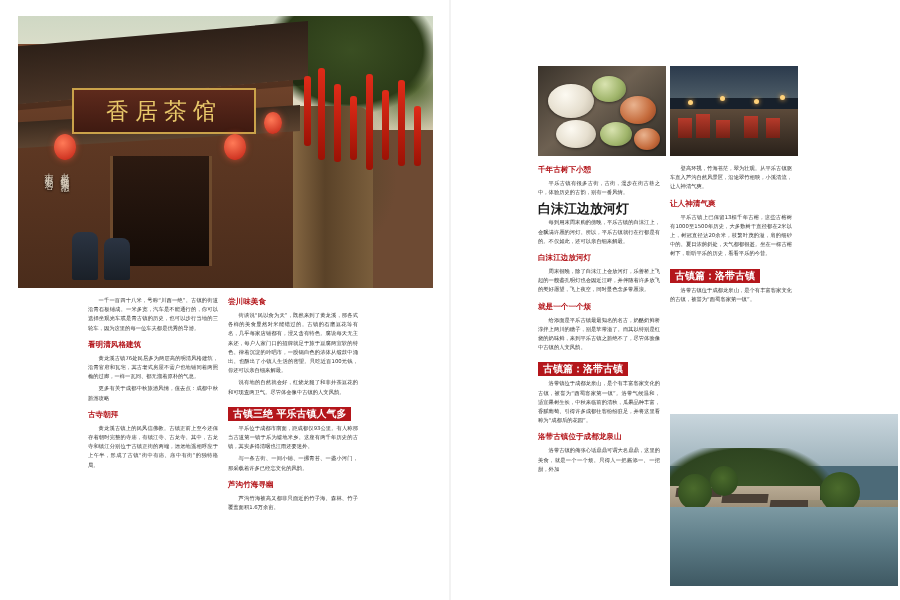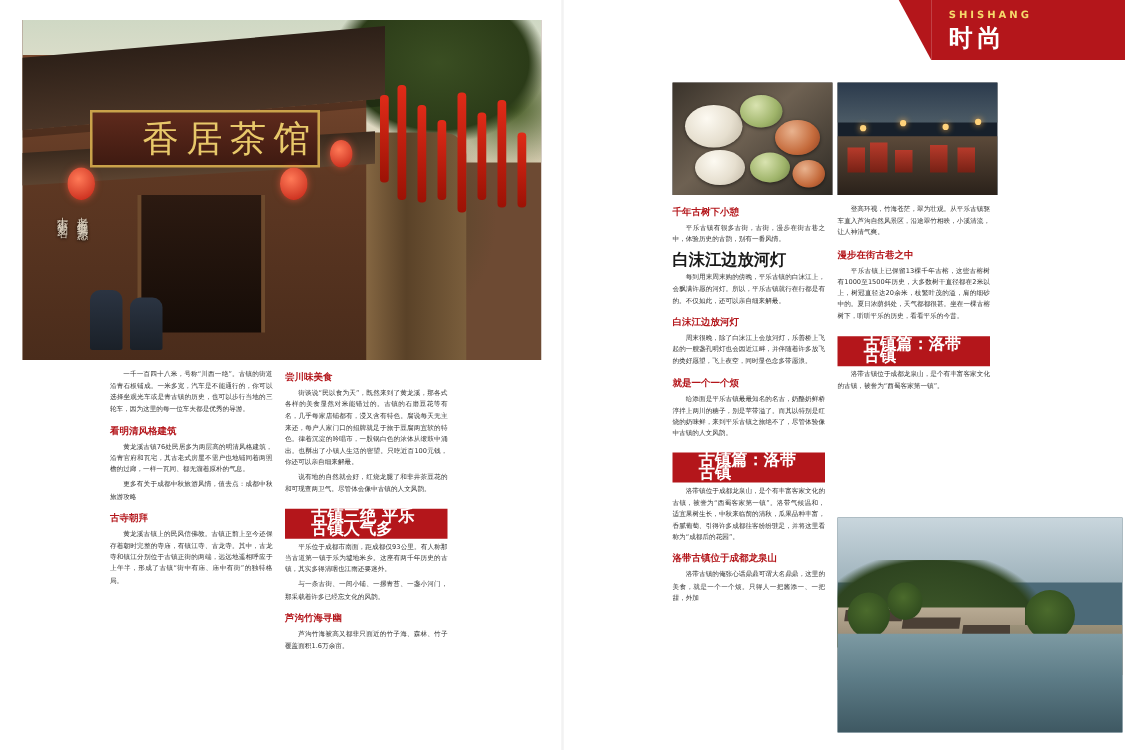--- a/index.html
+++ b/index.html
@@ -79,23 +79,23 @@
     position: absolute; left: -10px; top: 98px; width: 292px; height: 26px;
     background: linear-gradient(180deg,#3a2a1e 0%, #5b4330 100%);
     transform: skewY(-3.5deg);
   }
   .hero-sign {
     position: absolute; left: 54px; top: 72px;
     width: 180px; height: 42px;
     background: linear-gradient(180deg,#5e2a1c,#3f1a11);
     border: 2px solid #caa24a;
     color: #e8c86a;
-    font-size: 29px;
+    font-size: 23px;
     letter-spacing: 6px;
-    text-align: right;
+    text-align: center;
     line-height: 42px;
     font-family: "DejaVu Serif", "Liberation Serif", serif;
   }
   .hero-door {
     position: absolute; left: 92px; top: 140px; width: 96px; height: 110px;
     background: linear-gradient(180deg,#2c1a11,#150c07);
     border-left: 3px solid #6d4a2d;
     border-right: 3px solid #6d4a2d;
   }
   .hero-lantern {
@@ -138,23 +138,23 @@
     color: #b4161b;
     font-size: 7.6px;
     font-weight: bold;
     line-height: 12px;
     margin: 6px 0 3px 0;
   }
   .head-boxed {
     display: inline-block;
     background: #b4161b;
     color: #fff;
-    font-size: 13px;
+    font-size: 10px;
     font-weight: bold;
-    padding: 2px 21px;
+    padding: 2px 5px;
     margin: 7px 0 3px 0;
     line-height: 10px;
   }
   .head-plain {
     color: #1a1a1a;
     font-size: 13px;
     font-weight: bold;
     line-height: 12px;
     margin: 6px 0 3px 0;
   }
@@ -327,25 +327,20 @@
       <p class="body-text">平乐位于成都市南面，距成都仅93公里。有人称那当古道第一镇于乐为墟地米乡。这座有两千年历史的古镇，其实多得清咽也江雨还要迷外。</p>
       <p class="body-text">与一条古街、一间小铺、一摞青苔、一盏小河门，那采载着许多已经忘文化的风韵。</p>
 
       <div class="head-red">芦沟竹海寻幽</div>
       <p class="body-text">芦沟竹海被高又都非只面近的竹子海、森林、竹子覆盖面积1.6万余亩。</p>
     </div>
   </div>
 
   <div id="right-page">
 
-    <div id="brand-tab">
-      <div class="brand-cut"></div>
-      <div class="brand-en">SHISHANG</div>
-      <div class="brand-cn">时尚</div>
-    </div>
 
     <div class="photo-food">
       <div class="tablecloth"></div>
       <div class="bowl" style="left:10px; top:18px; width:46px; height:34px;"></div>
       <div class="bowl green" style="left:54px; top:10px; width:34px; height:26px;"></div>
       <div class="bowl red" style="left:82px; top:30px; width:36px; height:28px;"></div>
       <div class="bowl" style="left:18px; top:54px; width:40px; height:28px;"></div>
       <div class="bowl green" style="left:62px; top:56px; width:32px; height:24px;"></div>
       <div class="bowl red" style="left:96px; top:62px; width:26px; height:22px;"></div>
     </div>
@@ -394,20 +389,20 @@
       <div class="head-boxed">古镇篇：洛带古镇</div>
       <p class="body-text">洛带镇位于成都龙泉山，是个有丰富客家文化的古镇，被誉为“西蜀客家第一镇”。洛带气候温和，适宜果树生长，中秋来临前的清秋，瓜果品种丰富，香腻葡萄、引得许多成都往客纷纷驻足，并将这里看称为“成都后的花园”。</p>
 
       <div class="head-red">洛带古镇位于成都龙泉山</div>
       <p class="body-text">洛带古镇的俺张心话鼎鼎可谓大名鼎鼎，这里的美食，就是一个一个烦。只得人一把酱添一、一把甜，外加</p>
     </div>
 
     <div class="rcol" style="left:218px; top:164px; width:122px;">
       <p class="body-text">登高环视，竹海苍茫，翠为壮观。从平乐古镇驱车直入芦沟自然风景区，沿途翠竹相映，小溪清流，让人神清气爽。</p>
 
-      <div class="head-red">漫步在街古巷之中</div>
+      <div class="head-red">让人神清气爽</div>
       <p class="body-text">平乐古镇上已保留13棵千年古榕，这些古榕树有1000至1500年历史，大多数树干直径都在2米以上，树冠直径达20余米，枝繁叶茂的溢，肩的细砂中的。夏日浓荫斜处，天气都都很甚。坐在一棵古榕树下，听听平乐的历史，看看平乐的今昔。</p>
 
       <div class="head-boxed">古镇篇：洛带古镇</div>
       <p class="body-text">洛带古镇位于成都龙泉山，是个有丰富客家文化的古镇，被誉为“西蜀客家第一镇”。</p>
     </div>
   </div>
 </div>
 
 </body></html>

